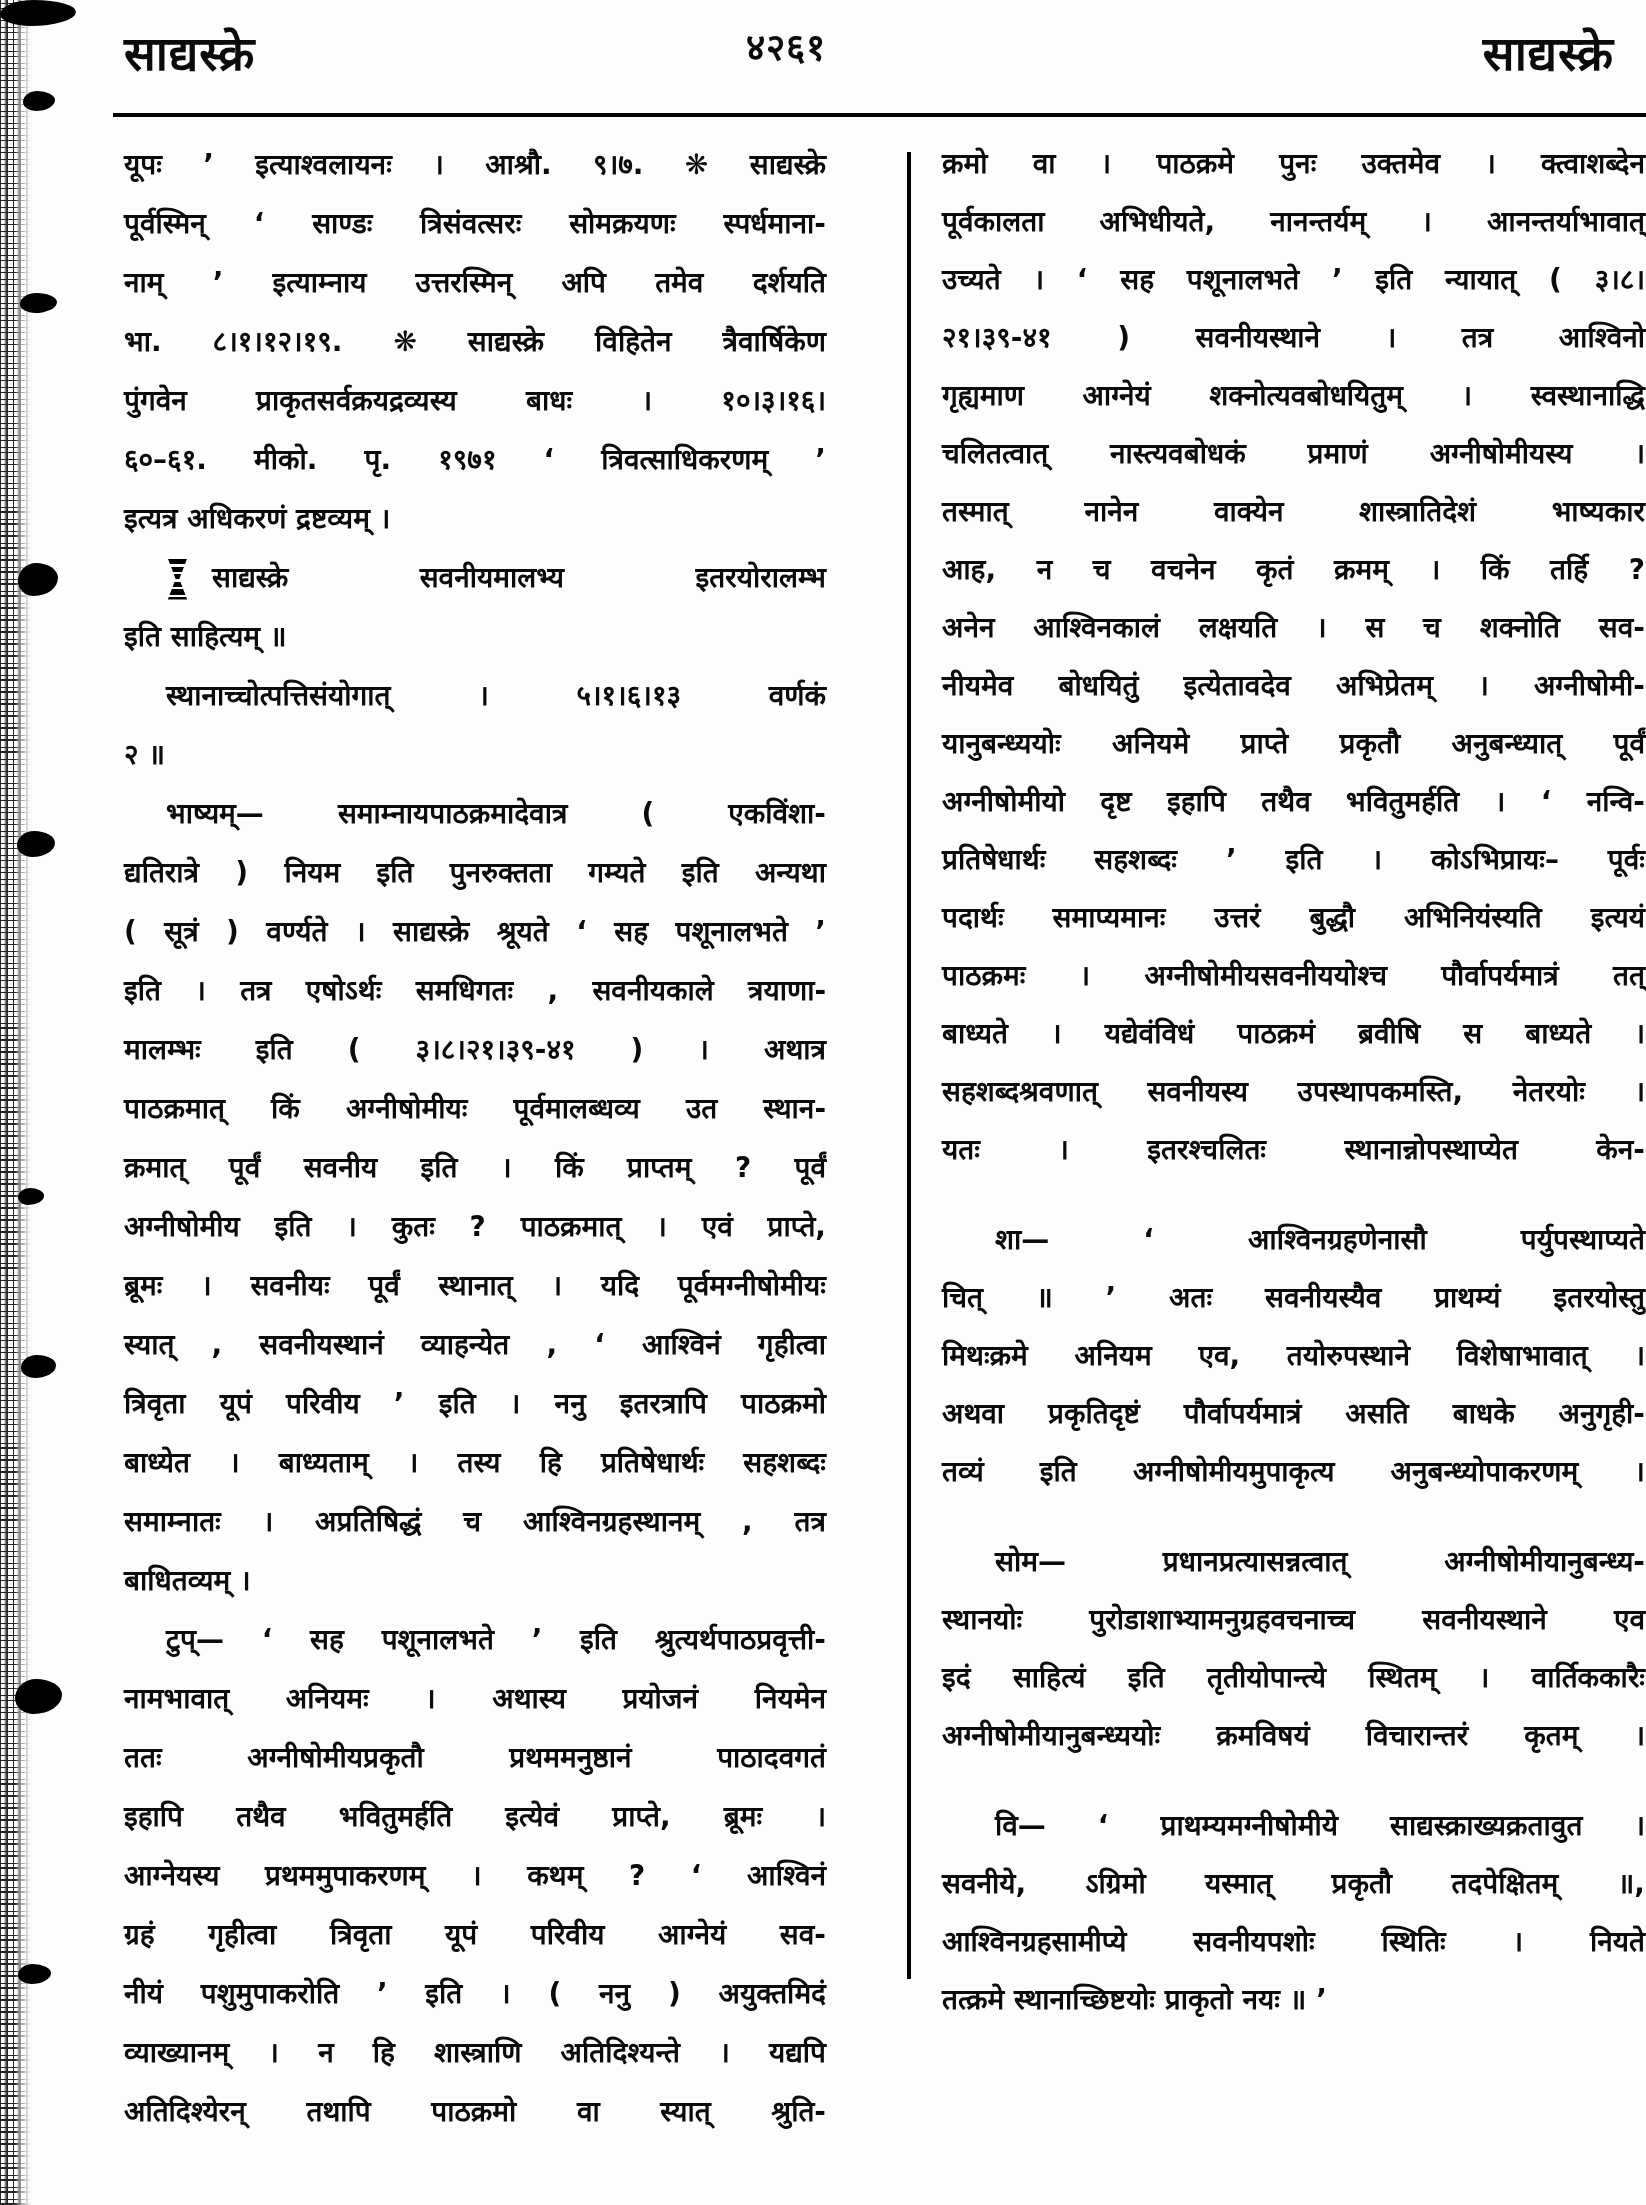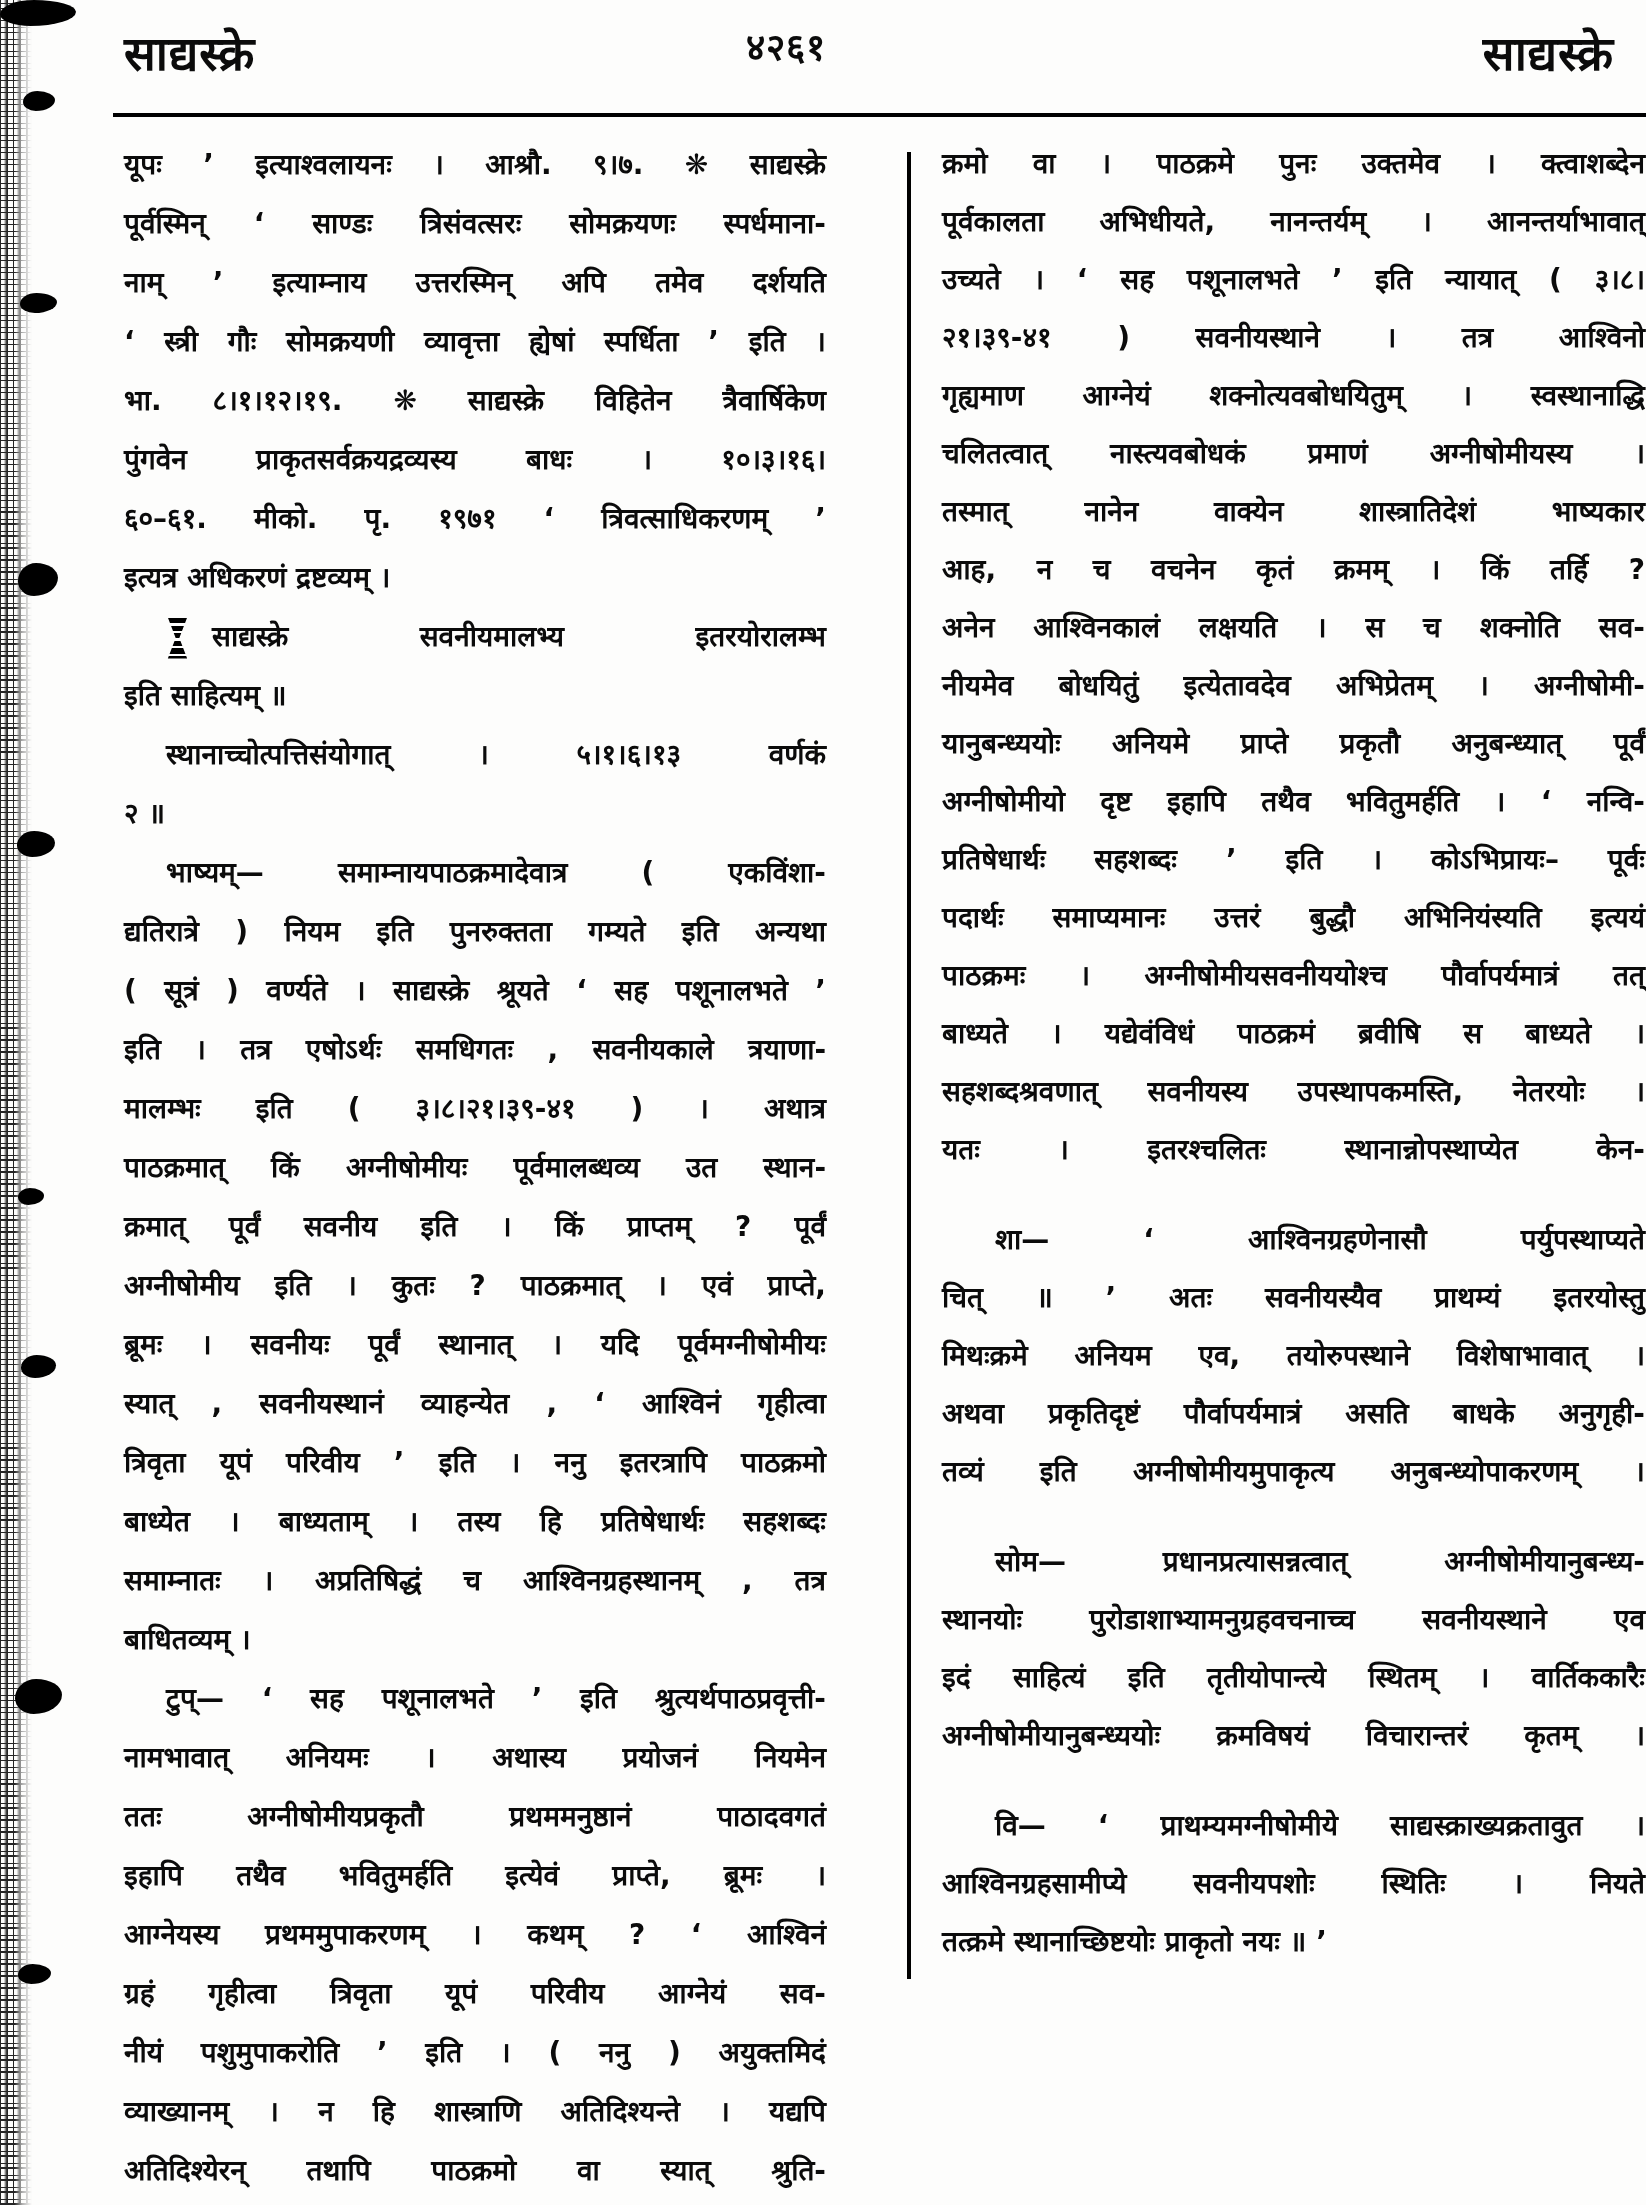--- a/index.html
+++ b/index.html
@@ -64,21 +64,20 @@
   <div class="hdr hdr-center">४२६१</div>
   <div class="hdr hdr-right">साद्यस्क्रे</div>
 
   <div class="hdr-rule"></div>
   <div class="divider"></div>
 
   <div class="col col-left">
       <div class="line j">यूपः ’ इत्याश्वलायनः । आश्रौ. ९।७. ❋ साद्यस्क्रे</div>
       <div class="line j">पूर्वस्मिन् ‘ साण्डः त्रिसंवत्सरः सोमक्रयणः स्पर्धमाना-</div>
       <div class="line j">नाम् ’ इत्याम्नाय उत्तरस्मिन् अपि तमेव दर्शयति</div>
-      <div class="line j">‘ स्त्री गौः सोमक्रयणी व्यावृत्ता ह्येषां स्पर्धिता ’ इति ।</div>
       <div class="line j">भा. ८।१।१२।१९. ❋ साद्यस्क्रे विहितेन त्रैवार्षिकेण</div>
       <div class="line j">पुंगवेन प्राकृतसर्वक्रयद्रव्यस्य बाधः । १०।३।१६।</div>
       <div class="line j">६०–६१. मीको. पृ. १९७१ ‘ त्रिवत्साधिकरणम् ’</div>
       <div class="line">इत्यत्र अधिकरणं द्रष्टव्यम् ।</div>
       <div class="line j" style="padding-left: 42px;"><span class="ornament"></span>साद्यस्क्रे सवनीयमालभ्य इतरयोरालम्भ</div>
       <div class="line">इति साहित्यम् ॥</div>
       <div class="line j" style="padding-left: 42px;">स्थानाच्चोत्पत्तिसंयोगात् । ५।१।६।१३ वर्णकं</div>
       <div class="line">२ ॥</div>
       <div class="line j" style="padding-left: 42px;">भाष्यम्— समाम्नायपाठक्रमादेवात्र ( एकविंशा-</div>
       <div class="line j">द्यतिरात्रे ) नियम इति पुनरुक्तता गम्यते इति अन्यथा</div>
@@ -126,18 +125,19 @@
       <div class="line j" style="padding-left: 53px; margin-top: 32px;">शा— ‘ आश्विनग्रहणेनासौ पर्युपस्थाप्यते</div>
       <div class="line j">चित् ॥ ’ अतः सवनीयस्यैव प्राथम्यं इतरयोस्तु</div>
       <div class="line j">मिथःक्रमे अनियम एव, तयोरुपस्थाने विशेषाभावात् ।</div>
       <div class="line j">अथवा प्रकृतिदृष्टं पौर्वापर्यमात्रं असति बाधके अनुगृही-</div>
       <div class="line j">तव्यं इति अग्नीषोमीयमुपाकृत्य अनुबन्ध्योपाकरणम् ।</div>
       <div class="line j" style="padding-left: 53px; margin-top: 32px;">सोम— प्रधानप्रत्यासन्नत्वात् अग्नीषोमीयानुबन्ध्य-</div>
       <div class="line j">स्थानयोः पुरोडाशाभ्यामनुग्रहवचनाच्च सवनीयस्थाने एव</div>
       <div class="line j">इदं साहित्यं इति तृतीयोपान्त्ये स्थितम् । वार्तिककारैः</div>
       <div class="line j">अग्नीषोमीयानुबन्ध्ययोः क्रमविषयं विचारान्तरं कृतम् ।</div>
       <div class="line j" style="padding-left: 53px; margin-top: 32px;">वि— ‘ प्राथम्यमग्नीषोमीये साद्यस्क्राख्यक्रतावुत ।</div>
+      <div class="line j">सवनीये, ऽग्रिमो यस्मात् प्रकृतौ तदपेक्षितम् ॥,</div>
       <div class="line j">आश्विनग्रहसामीप्ये सवनीयपशोः स्थितिः । नियते</div>
       <div class="line">तत्क्रमे स्थानाच्छिष्टयोः प्राकृतो नयः ॥ ’</div>
     </div>
 
 </div>
 
 
 </body></html>

